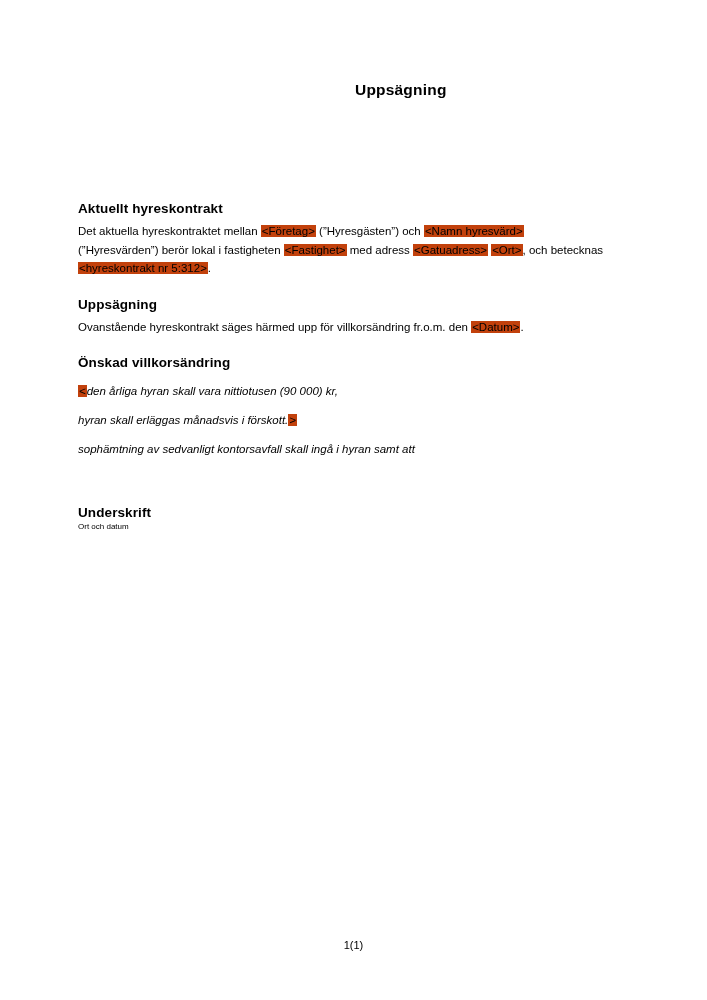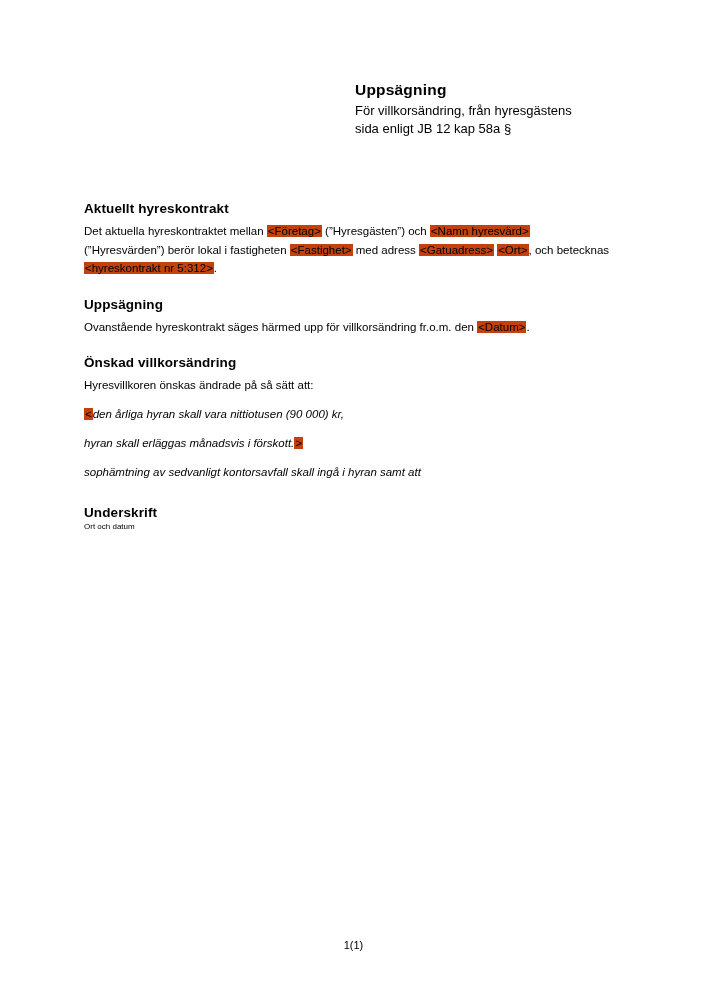--- a/index.html
+++ b/index.html
@@ -12,21 +12,21 @@
     overflow:hidden;
   }
   .page { position:absolute; inset:0; width:707px; height:1000px; background:#fff; }
 
   
   .header-block { position:absolute; left:355px; top:80px; width:300px; }
   .doc-title { font-size:15.5px; font-weight:bold; line-height:19px; letter-spacing:0.2px; }
   .doc-subtitle { font-size:13px; line-height:18px; margin-top:3px; }
 
   
-  .section { position:absolute; left:84px; width:585px; }
+  .section { position:absolute; left:78px; width:585px; }
   .sec-heading { font-size:13.5px; font-weight:bold; line-height:17px; letter-spacing:0.1px; }
   .body-text { font-size:11.5px; line-height:18.5px; margin-top:5px; }
 
   #section-current { top:200px; }
   #section-termination { top:296px; }
   #section-desired { top:354px; }
   #section-signature { top:504px; }
 
   .spaced-line { margin-top:10.5px; font-size:11.5px; line-height:18.5px;font-style:italic; }
 
@@ -52,45 +52,40 @@
   
   .footer { position:absolute; left:0; top:939px; width:707px; text-align:center; font-size:11px; }
 </style>
 </head>
 <body>
 
 <div class="page">
 
   <div class="header-block">
     <div class="doc-title">Uppsägning</div>
-    <div class="doc-subtitle">
-      <span>För villkorsändring, från hyresgästens</span><br>
-      <span>sida enligt JB 12 kap 58a §</span>
-    </div>
   </div>
 
   <div class="section" id="section-current">
     <div class="sec-heading">Aktuellt hyreskontrakt</div>
     <div class="body-text">
       <span>Det aktuella hyreskontraktet mellan </span><mark class="hl">&lt;Företag&gt;</mark><span> (”Hyresgästen”) och </span><mark class="hl">&lt;Namn hyresvärd&gt;</mark><br>
       <span>(”Hyresvärden”) berör lokal i fastigheten </span><mark class="hl">&lt;Fastighet&gt;</mark><span> med adress </span><mark class="hl">&lt;Gatuadress&gt;</mark><span> </span><mark class="hl">&lt;Ort&gt;</mark><span>, och betecknas</span><br>
       <mark class="hl">&lt;hyreskontrakt nr 5:312&gt;</mark><span>.</span>
     </div>
   </div>
 
   <div class="section" id="section-termination">
     <div class="sec-heading">Uppsägning</div>
     <div class="body-text">
       <span>Ovanstående hyreskontrakt säges härmed upp för villkorsändring fr.o.m. den </span><mark class="hl">&lt;Datum&gt;</mark><span>.</span>
     </div>
   </div>
 
   <div class="section" id="section-desired">
     <div class="sec-heading">Önskad villkorsändring</div>
-    <div class="body-text">Hyresvillkoren önskas ändrade på så sätt att:</div>
     <div class="spaced-line">
       <span class="hl">&lt;</span><span>den årliga hyran skall vara nittiotusen (90 000) kr,</span>
     </div>
     <div class="spaced-line">
       <span>hyran skall erläggas månadsvis i förskott.</span><span class="hl">&gt;</span>
     </div>
     <div class="spaced-line">
       <span>sophämtning av sedvanligt kontorsavfall skall ingå i hyran samt att</span>
     </div>
   </div>

